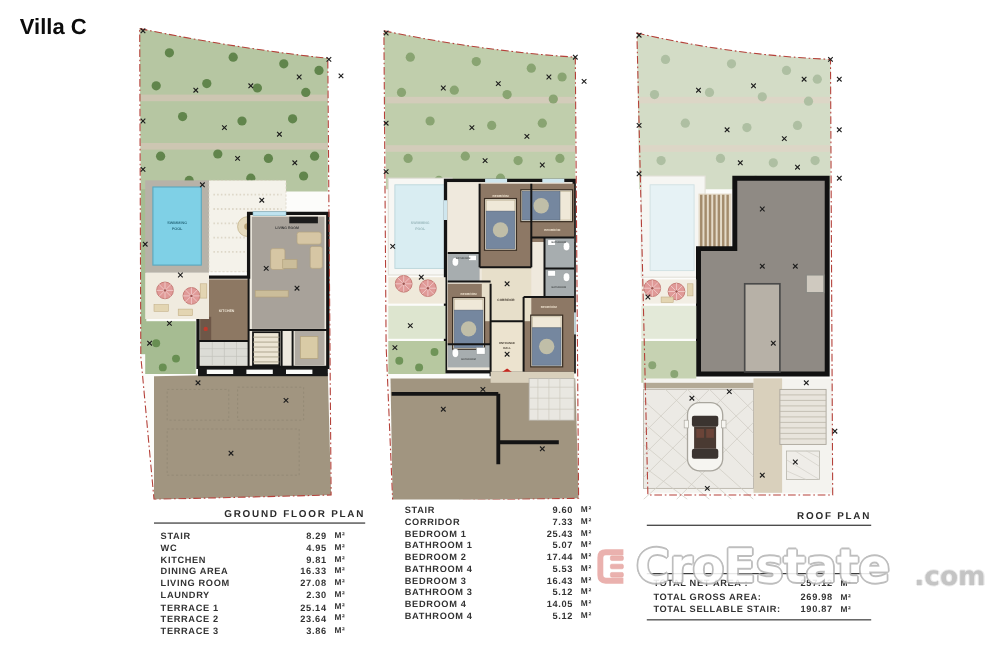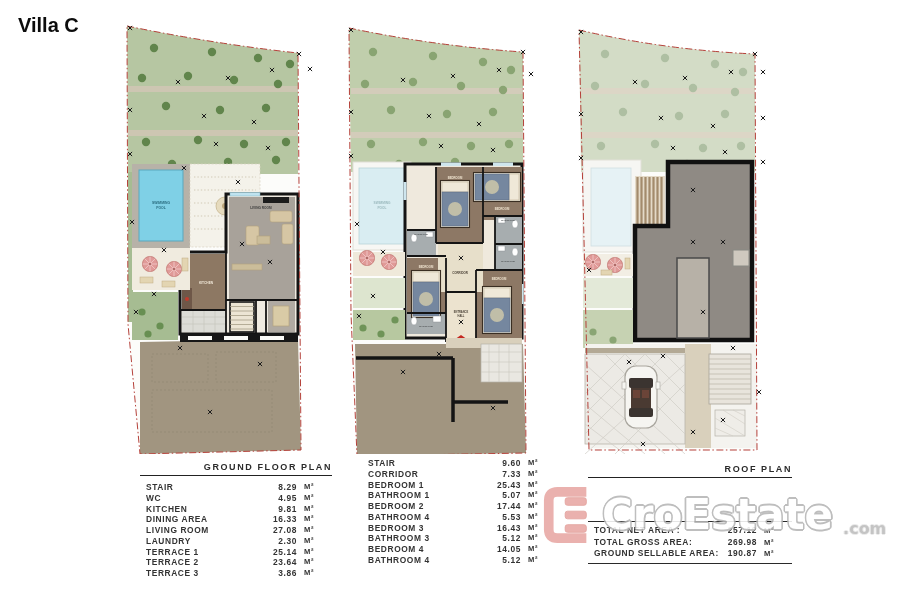--- a/index.html
+++ b/index.html
@@ -19,22 +19,22 @@
   .tv{width:36px;text-align:right;}
   .tu{width:22px;text-align:left;padding-left:7px;font-size:7.6px;}
   .totals{border-top:1.4px solid #2a2a2a;border-bottom:1.4px solid #2a2a2a;padding:3px 0;margin-top:43px;}
   .totals .trow{line-height:11.6px;}
   
   .logo{position:absolute;left:542px;top:482px;width:354px;height:66px;display:flex;align-items:center;
         gap:6px;opacity:.88;z-index:6;pointer-events:none;}
   .logo-text{font-family:"DejaVu Sans",sans-serif;font-weight:bold;font-size:42px;line-height:60px;color:#ffffff;
      text-shadow:-1.6px 0 0 #b6b6b6,1.6px 0 0 #b6b6b6,0 -1.6px 0 #b6b6b6,0 1.6px 0 #b6b6b6,
        -1.1px -1.1px 0 #b6b6b6,1.1px 1.1px 0 #b6b6b6,-1.1px 1.1px 0 #b6b6b6,1.1px -1.1px 0 #b6b6b6;}
-  .logo-suffix{font-family:"DejaVu Sans",sans-serif;font-weight:bold;font-size:16px;color:#bdbdbd;
-     align-self:flex-end;margin-bottom:10px;margin-left:4px;
+  .logo-suffix{font-family:"DejaVu Sans",sans-serif;font-weight:bold;font-size:24px;color:#bdbdbd;
+     align-self:flex-end;margin-bottom:10px;margin-left:16px;
      text-shadow:-1px 0 0 #e8e8e8,1px 0 0 #e8e8e8,0 1px 0 #e8e8e8,0 -1px 0 #e8e8e8;}
 </style>
 </head>
 <body>
 
 <div class="canvas">
 
   <svg width="0" height="0" style="position:absolute" aria-hidden="true">
     <defs></defs>
     <g id="xm">
@@ -545,21 +545,21 @@
           <span class="tn">TOTAL NET AREA :</span>
           <span class="tv">257.12</span>
           <span class="tu">M²</span>
         </div>
       <div class="trow">
           <span class="tn">TOTAL GROSS AREA:</span>
           <span class="tv">269.98</span>
           <span class="tu">M²</span>
         </div>
       <div class="trow">
-          <span class="tn">GROUND SELLABLE AREA:</span>
+          <span class="tn">TOTAL SELLABLE STAIR:</span>
           <span class="tv">190.87</span>
           <span class="tu">M²</span>
         </div>
     </div>
   </div>
 
   <div class="logo">
     <svg width="54" height="60" viewBox="0 0 56 62">
       <path d="M46 7 H16 Q7 7 7 16 V46 Q7 55 16 55 H46" fill="none" stroke="#e8a7a3" stroke-width="10"></path>
       <g fill="#e8a7a3" stroke="#dd928d" stroke-width="0.8">

